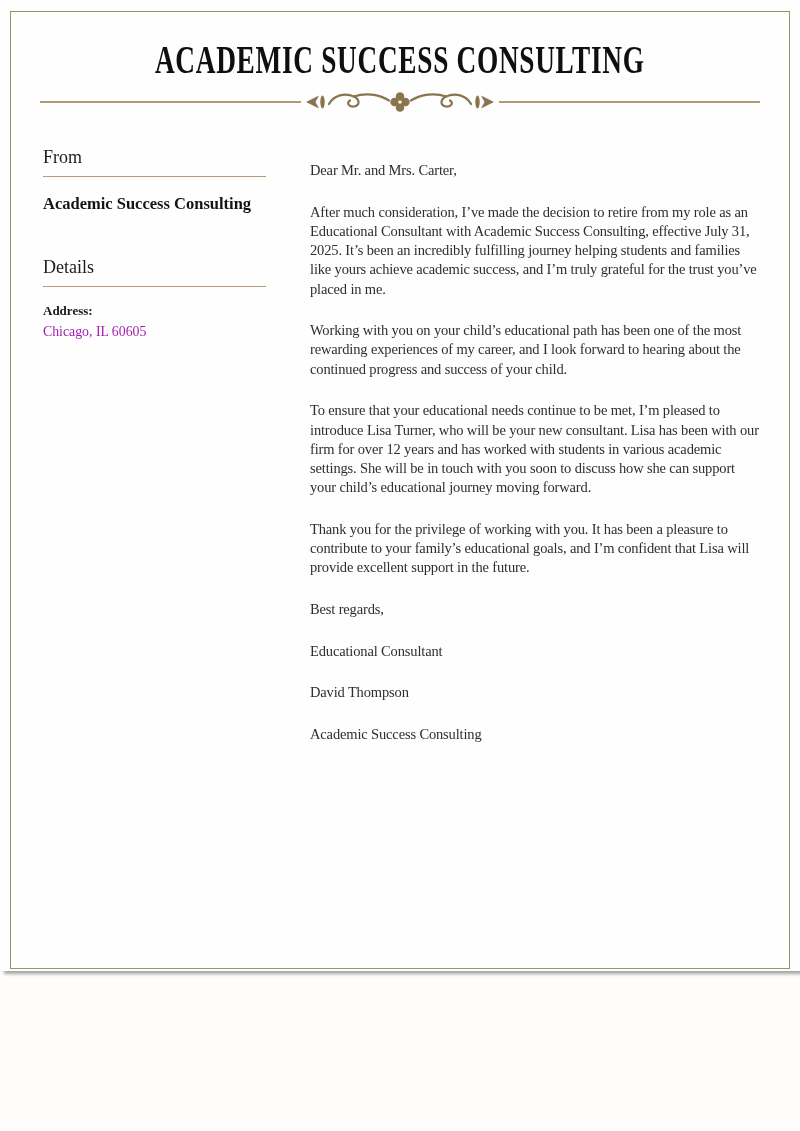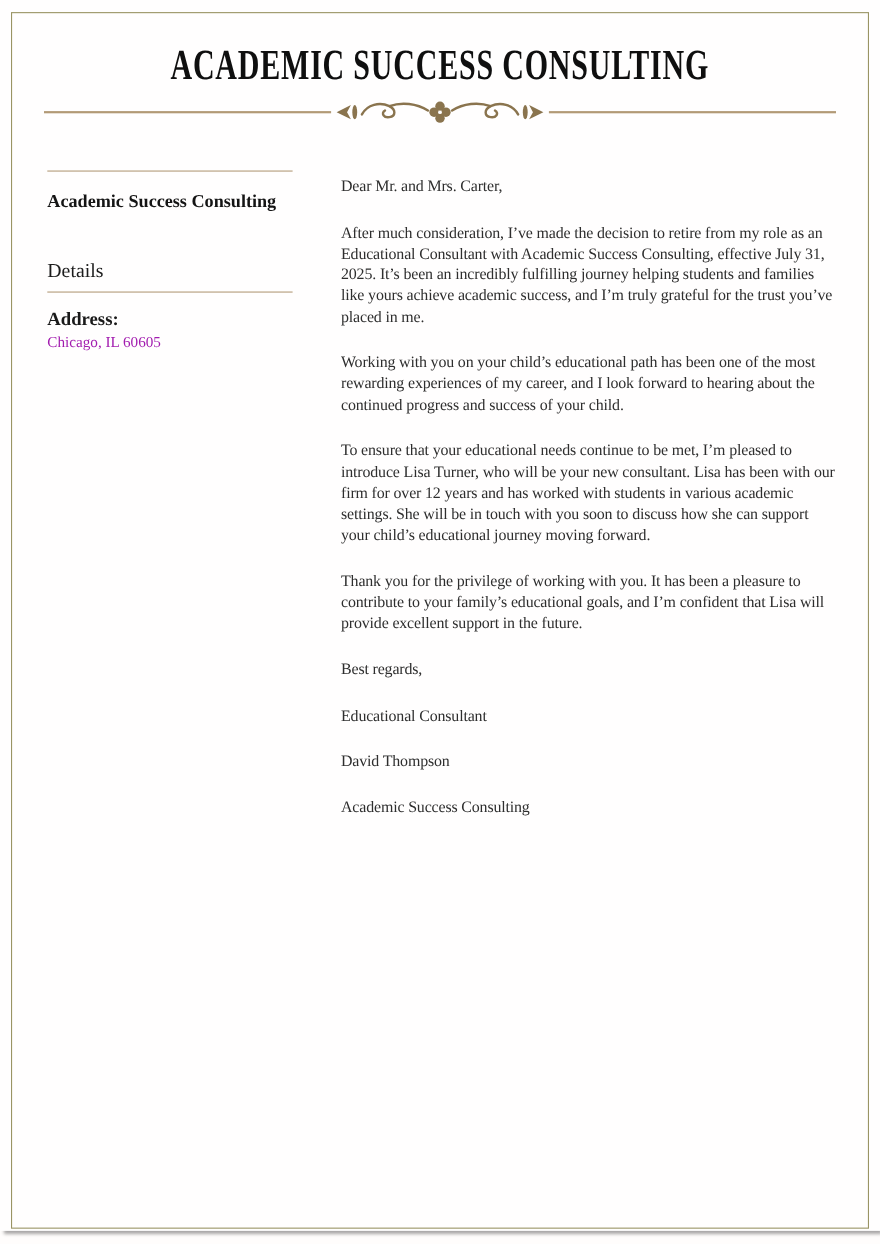--- a/index.html
+++ b/index.html
@@ -6,21 +6,21 @@
     margin: 0;
     padding: 0;
     background: #fffdfc;
     width: 800px;
     height: 1131px;
     font-family: "Liberation Serif", "DejaVu Serif", serif;
   }
   .page {
     position: relative;
     width: 800px;
-    height: 1119px;
+    height: 971px;
     background: #fffefe;
     box-shadow: 3px 4px 3px -1px rgba(0,0,0,0.35);
     overflow: hidden;
   }
   .page-border {
     position: absolute;
     left: 10px; top: 11px; right: 10px; bottom: 2px;
     border: 1px solid #9a9464;
     pointer-events: none;
   }
@@ -78,21 +78,21 @@
   .side-company {
     margin: 16px 0 0 0;
     font-size: 16.5px;
     line-height: 21px;
     font-weight: 700;
     color: #141414;
   }
   .details-label { margin-top: 43px; }
   .side-address-label {
     margin: 16px 0 0 0;
-    font-size: 17px;
+    font-size: 13px;
     line-height: 16px;
     font-weight: 700;
     color: #1a1a1a;
   }
   .side-address-value {
     margin: 4px 0 0 0;
     font-size: 13.8px;
     line-height: 17px;
     color: #a21caf;
   }
@@ -139,20 +139,21 @@
         <path d="M49,6.5 C60,2.5 74,4 84,10.5"></path>
 
         <path d="M166,14 C161,5 150,2.5 141,6.5 C135,9.5 135,15.5 141,16.5 C146,17.3 149,13 145,10.5"></path>
         <path d="M141,6.5 C130,2.5 116,4 106,10.5"></path>
       </g>
     </svg>
     <div class="rule-line"></div>
   </div>
 
   <aside class="sidebar">
+    <p class="side-label">From</p>
     <hr class="side-rule">
     <p class="side-company">Academic Success Consulting</p>
 
     <p class="side-label details-label">Details</p>
     <hr class="side-rule">
     <p class="side-address-label">Address:</p>
     <p class="side-address-value">Chicago, IL 60605</p>
   </aside>
 
   <main class="letter">

